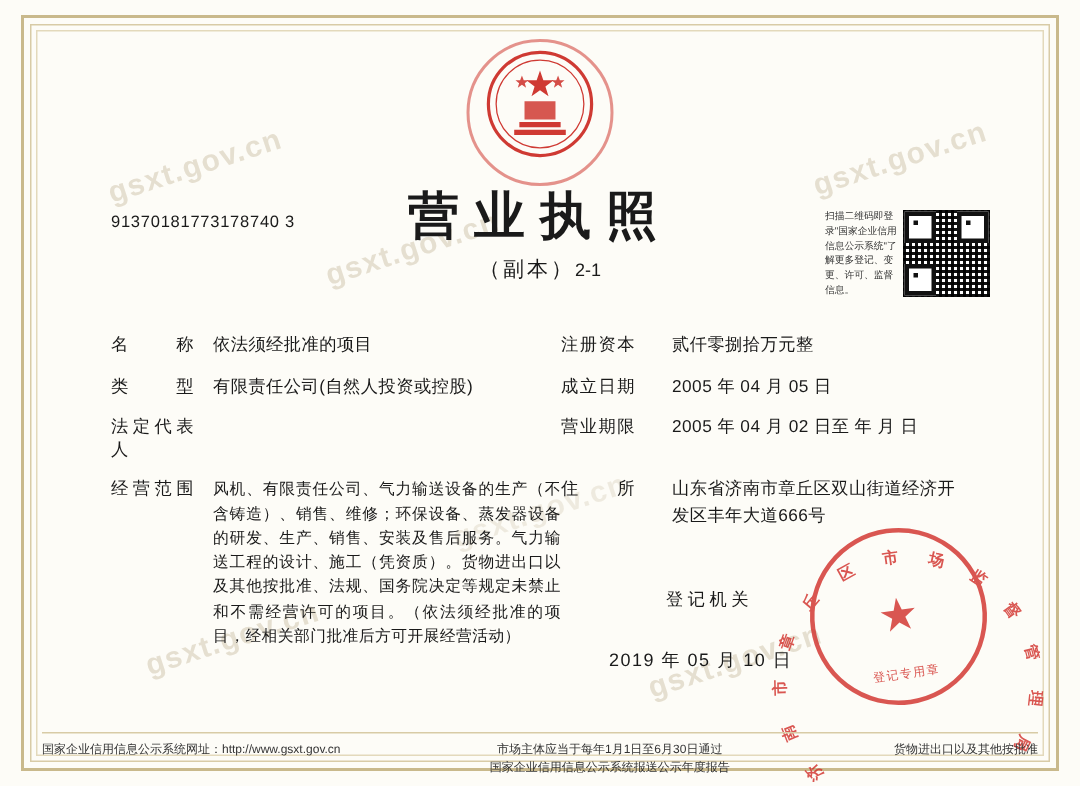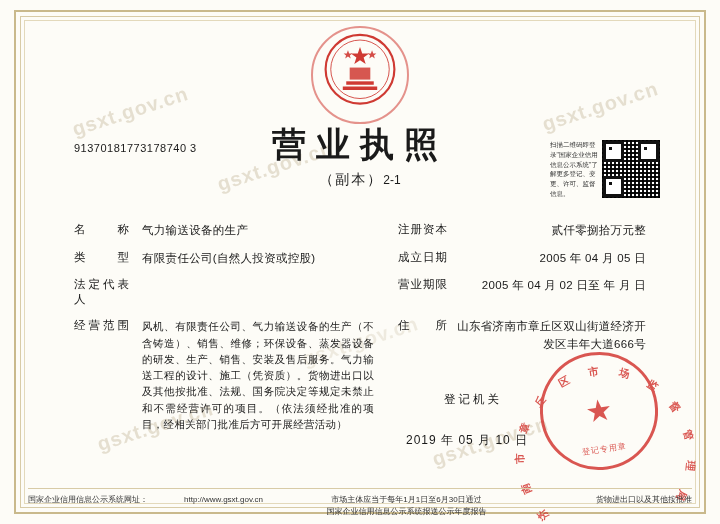--- a/index.html
+++ b/index.html
@@ -181,21 +181,20 @@
     display: flex;
     margin-bottom: 11px;
   }
   .col-left {
     width: 300px;
     display: flex;
   }
   .col-right {
     flex: 1;
     display: flex;
-    text-align: right;
   }
   .lbl {
     width: 68px;
     flex: 0 0 68px;
     letter-spacing: 3px;
     color: #1a1a1a;
     font-weight: normal;
   }
   .lbl.wide { width: 74px; flex: 0 0 74px; letter-spacing: 1px;}
   .val {
@@ -297,21 +296,21 @@
     justify-content: space-between;
     align-items: flex-start;
     font-size: 8px;
     color: #333;
     border-top: 1px solid #d8cba6;
     padding-top: 5px;
   }
   .footer .f-left { width: 38%; }
   .footer .f-mid { width: 34%; text-align: center; line-height: 1.5; }
   .footer .f-right { width: 24%; text-align: right; }
-  .footer .url { font-family: "Liberation Sans", sans-serif; margin-left: 36px; }
+  .footer .url { font-family: "Liberation Sans", sans-serif; }
 </style>
 </head>
 <body>
 
 <div class="license">
 
   <div class="border-outer"></div>
   <div class="border-inner"></div>
   <div class="border-thin"></div>
   <div class="corner tl"></div>
@@ -356,21 +355,21 @@
       <span class="fp b"></span>
       <span class="fp c"></span>
     </div>
   </div>
 
   <div class="fields">
 
     <div class="row">
       <div class="col-left">
         <div class="lbl">名　　称</div>
-        <div class="val">气力输送设备的生产</div>
+        <div class="val">依法须经批准的项目</div>
       </div>
       <div class="col-right">
         <div class="lbl wide">注册资本</div>
         <div class="val">贰仟零捌拾万元整</div>
       </div>
     </div>
 
     <div class="row">
       <div class="col-left">
         <div class="lbl">类　　型</div>

